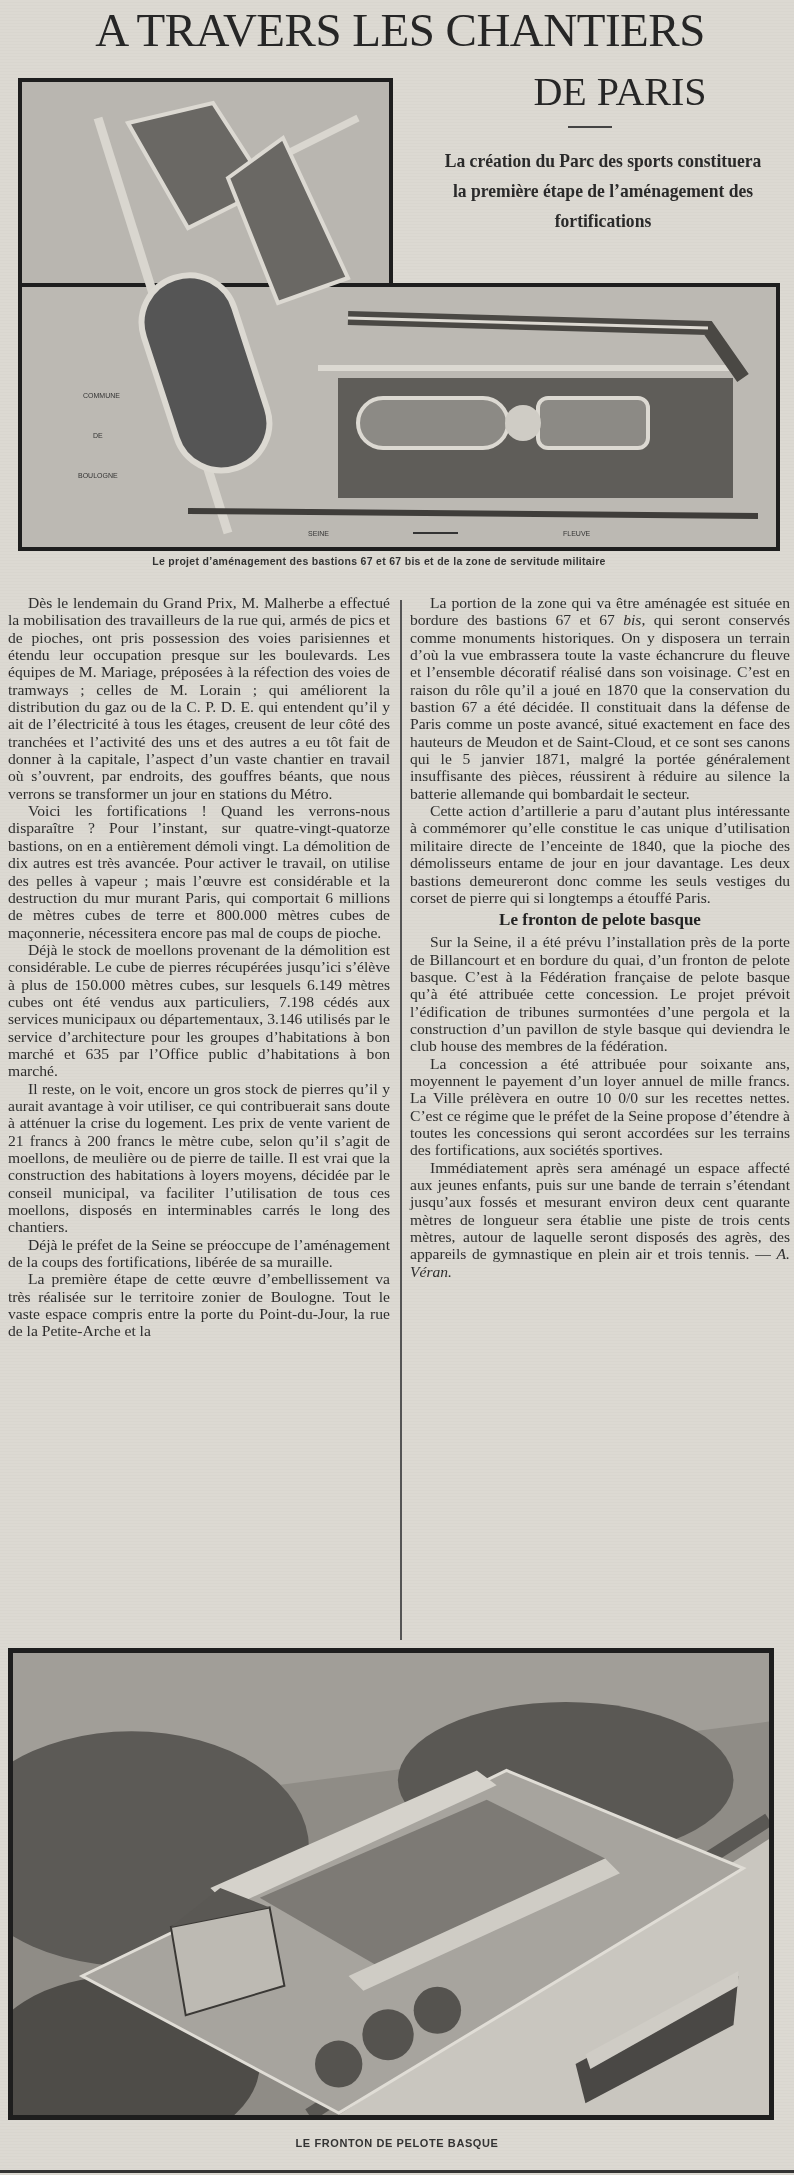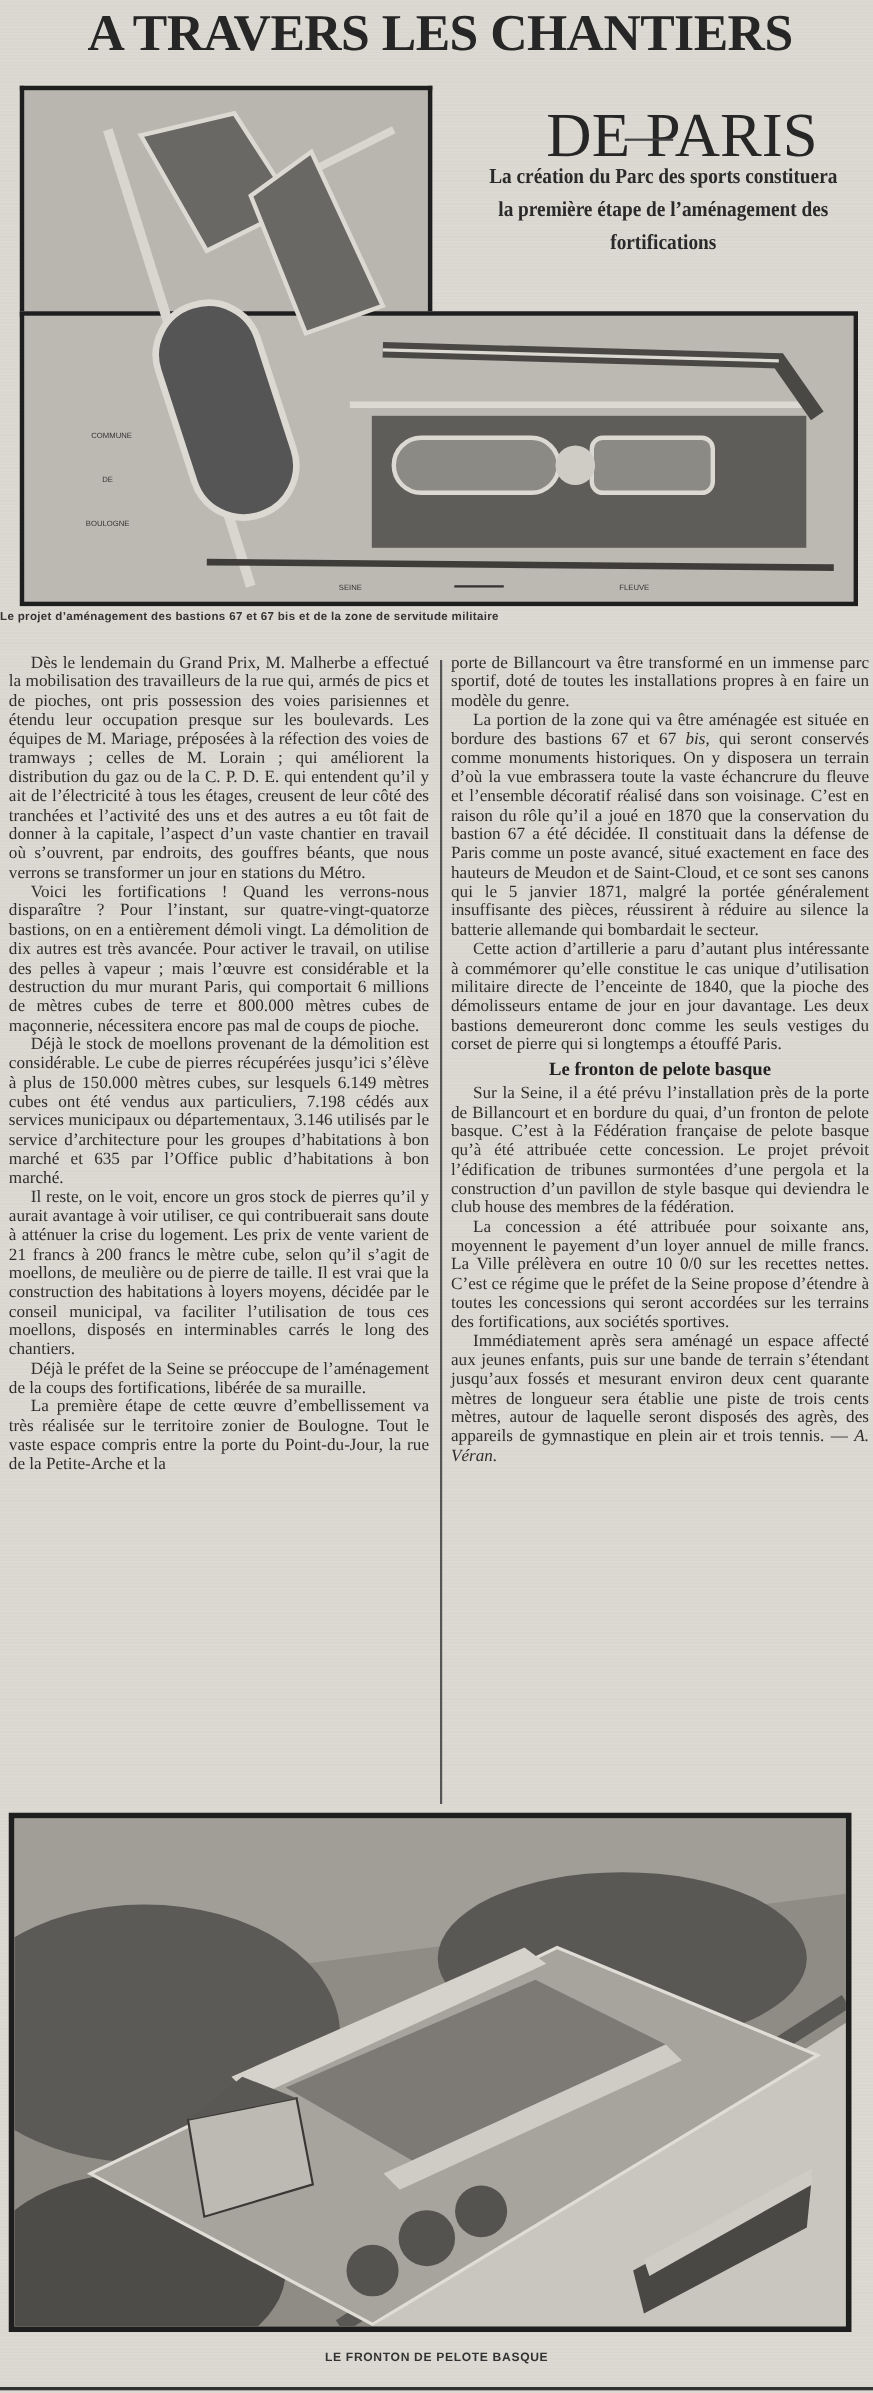--- a/index.html
+++ b/index.html
@@ -14,26 +14,26 @@
     .page {
       position: absolute; left: 0; top: 0; width: 794px; height: 2175px;
       background:
         repeating-linear-gradient(0deg, rgba(0,0,0,0.015) 0 1px, transparent 1px 3px),
         #dcd9d2;
     }
     .headline {
       position: absolute; left: 10px; top: 2px; width: 780px;
       font-family: "Liberation Serif", serif;
       font-size: 47px; letter-spacing: -0.5px; line-height: 56px;
-      color: #262626; text-align: center; font-weight: bold;
+      color: #262626; text-align: center; font-weight: normal;
       transform: scaleX(1.0);
     }
     .headline2 {
       position: absolute; left: 455px; top: 64px; width: 330px;
-      font-size: 57px; line-height: 56px; text-align: center; color: #262626; margin-top: 32px;
+      font-size: 40px; line-height: 56px; text-align: center; color: #262626;
     }
     .deck-rule {
       position: absolute; left: 568px; top: 126px; width: 44px; height: 2px; background: #444;
     }
     .deck {
       position: absolute; left: 418px; top: 146px; width: 370px;
       font-family: "Liberation Serif", serif; font-weight: bold;
       font-size: 19.5px; line-height: 30px; text-align: center; color: #2a2a2a;
       transform: scaleX(0.9); transform-origin: center top;
     }
@@ -45,21 +45,21 @@
       border: 4px solid #1e1e1e; border-bottom: none;
       background: #b9b6b0;
     }
     .map-img-bottom {
       position: absolute; left: 0; top: 205px; width: 762px; height: 268px;
       border: 4px solid #1e1e1e;
       background: #bcb9b3;
     }
     .map-svg { position: absolute; left: 0; top: 0; width: 762px; height: 473px; }
     .map-caption {
-      position: absolute; left: 0; top: 555px; width: 758px; text-align: left;
+      position: absolute; left: 0; top: 555px; width: 758px; text-align: center;
       font-family: "Liberation Sans", sans-serif; font-weight: bold; font-size: 10.5px;
       color: #333; letter-spacing: 0.3px;
     }
     .col {
       position: absolute; top: 594px;
       font-family: "Liberation Serif", serif;
       font-size: 15.6px; line-height: 17.35px; color: #2d2d2d;
       text-align: justify; hyphens: manual;
     }
     .col-left { left: 8px; width: 382px; }
@@ -134,21 +134,20 @@
     <p>Voici les fortifications ! Quand les verrons-nous disparaître ? Pour l’instant, sur quatre-vingt-quatorze bastions, on en a entièrement démoli vingt. La démolition de dix autres est très avancée. Pour activer le travail, on utilise des pelles à vapeur ; mais l’œuvre est considérable et la destruction du mur murant Paris, qui comportait 6 millions de mètres cubes de terre et 800.000 mètres cubes de maçonnerie, nécessitera encore pas mal de coups de pioche.</p>
     <p>Déjà le stock de moellons provenant de la démolition est considérable. Le cube de pierres récupérées jusqu’ici s’élève à plus de 150.000 mètres cubes, sur lesquels 6.149 mètres cubes ont été vendus aux particuliers, 7.198 cédés aux services municipaux ou départementaux, 3.146 utilisés par le service d’architecture pour les groupes d’habitations à bon marché et 635 par l’Office public d’habitations à bon marché.</p>
     <p>Il reste, on le voit, encore un gros stock de pierres qu’il y aurait avantage à voir utiliser, ce qui contribuerait sans doute à atténuer la crise du logement. Les prix de vente varient de 21 francs à 200 francs le mètre cube, selon qu’il s’agit de moellons, de meulière ou de pierre de taille. Il est vrai que la construction des habitations à loyers moyens, décidée par le conseil municipal, va faciliter l’utilisation de tous ces moellons, disposés en interminables carrés le long des chantiers.</p>
     <p>Déjà le préfet de la Seine se préoccupe de l’aménagement de la coups des fortifications, libérée de sa muraille.</p>
     <p>La première étape de cette œuvre d’embellissement va très réalisée sur le territoire zonier de Boulogne. Tout le vaste espace compris entre la porte du Point-du-Jour, la rue de la Petite-Arche et la</p>
   </div>
 
   <div class="col-divider"></div>
 
   <div class="col col-right">
-    <p class="noindent">porte de Billancourt va être transformé en un immense parc sportif, doté de toutes les installations propres à en faire un modèle du genre.</p>
     <p><span>La portion de la zone qui va être aménagée est située en bordure des bastions 67 et 67 </span><em>bis</em><span>, qui seront conservés comme monuments historiques. On y disposera un terrain d’où la vue embrassera toute la vaste échancrure du fleuve et l’ensemble décoratif réalisé dans son voisinage. C’est en raison du rôle qu’il a joué en 1870 que la conservation du bastion 67 a été décidée. Il constituait dans la défense de Paris comme un poste avancé, situé exactement en face des hauteurs de Meudon et de Saint-Cloud, et ce sont ses canons qui le 5 janvier 1871, malgré la portée généralement insuffisante des pièces, réussirent à réduire au silence la batterie allemande qui bombardait le secteur.</span></p>
     <p>Cette action d’artillerie a paru d’autant plus intéressante à commémorer qu’elle constitue le cas unique d’utilisation militaire directe de l’enceinte de 1840, que la pioche des démolisseurs entame de jour en jour davantage. Les deux bastions demeureront donc comme les seuls vestiges du corset de pierre qui si longtemps a étouffé Paris.</p>
     <h3>Le fronton de pelote basque</h3>
     <p>Sur la Seine, il a été prévu l’installation près de la porte de Billancourt et en bordure du quai, d’un fronton de pelote basque. C’est à la Fédération française de pelote basque qu’à été attribuée cette concession. Le projet prévoit l’édification de tribunes surmontées d’une pergola et la construction d’un pavillon de style basque qui deviendra le club house des membres de la fédération.</p>
     <p>La concession a été attribuée pour soixante ans, moyennent le payement d’un loyer annuel de mille francs. La Ville prélèvera en outre 10 0/0 sur les recettes nettes. C’est ce régime que le préfet de la Seine propose d’étendre à toutes les concessions qui seront accordées sur les terrains des fortifications, aux sociétés sportives.</p>
     <p><span>Immédiatement après sera aménagé un espace affecté aux jeunes enfants, puis sur une bande de terrain s’étendant jusqu’aux fossés et mesurant environ deux cent quarante mètres de longueur sera établie une piste de trois cents mètres, autour de laquelle seront disposés des agrès, des appareils de gymnastique en plein air et trois tennis.</span><span> — </span><em>A. Véran.</em></p>
   </div>
 
   <div class="illus">
     <svg viewBox="0 0 766 472" preserveAspectRatio="none">

